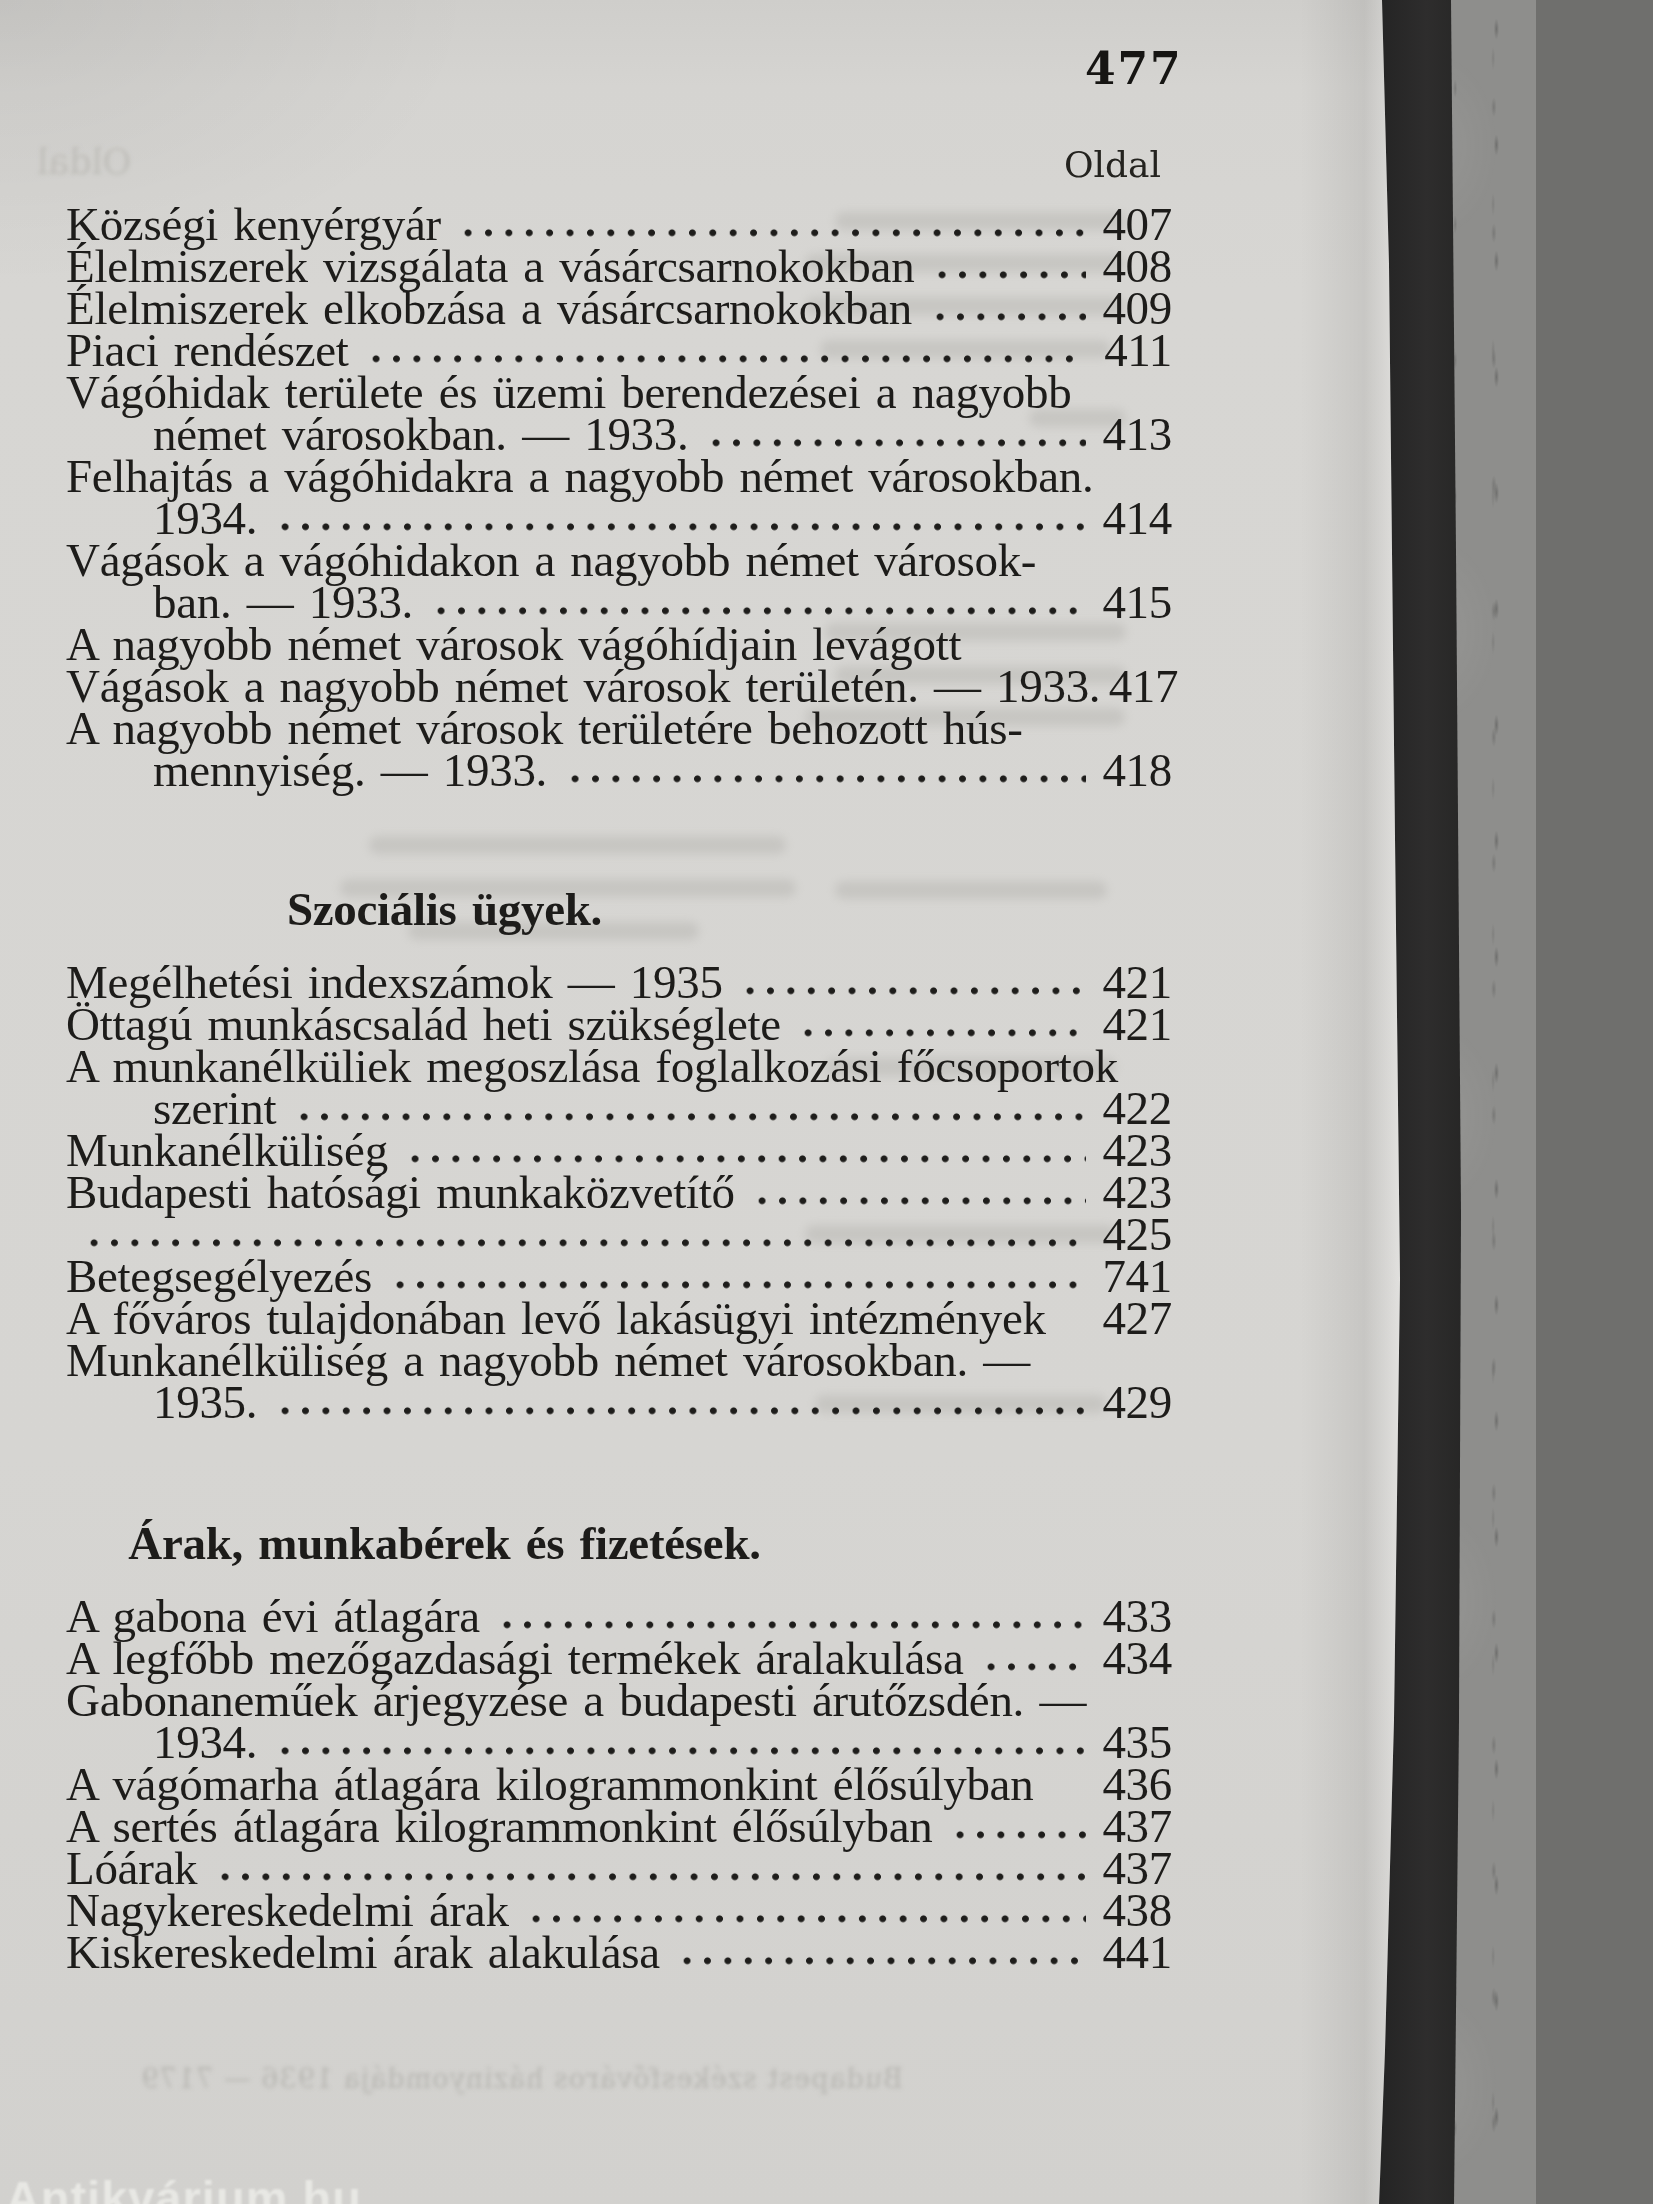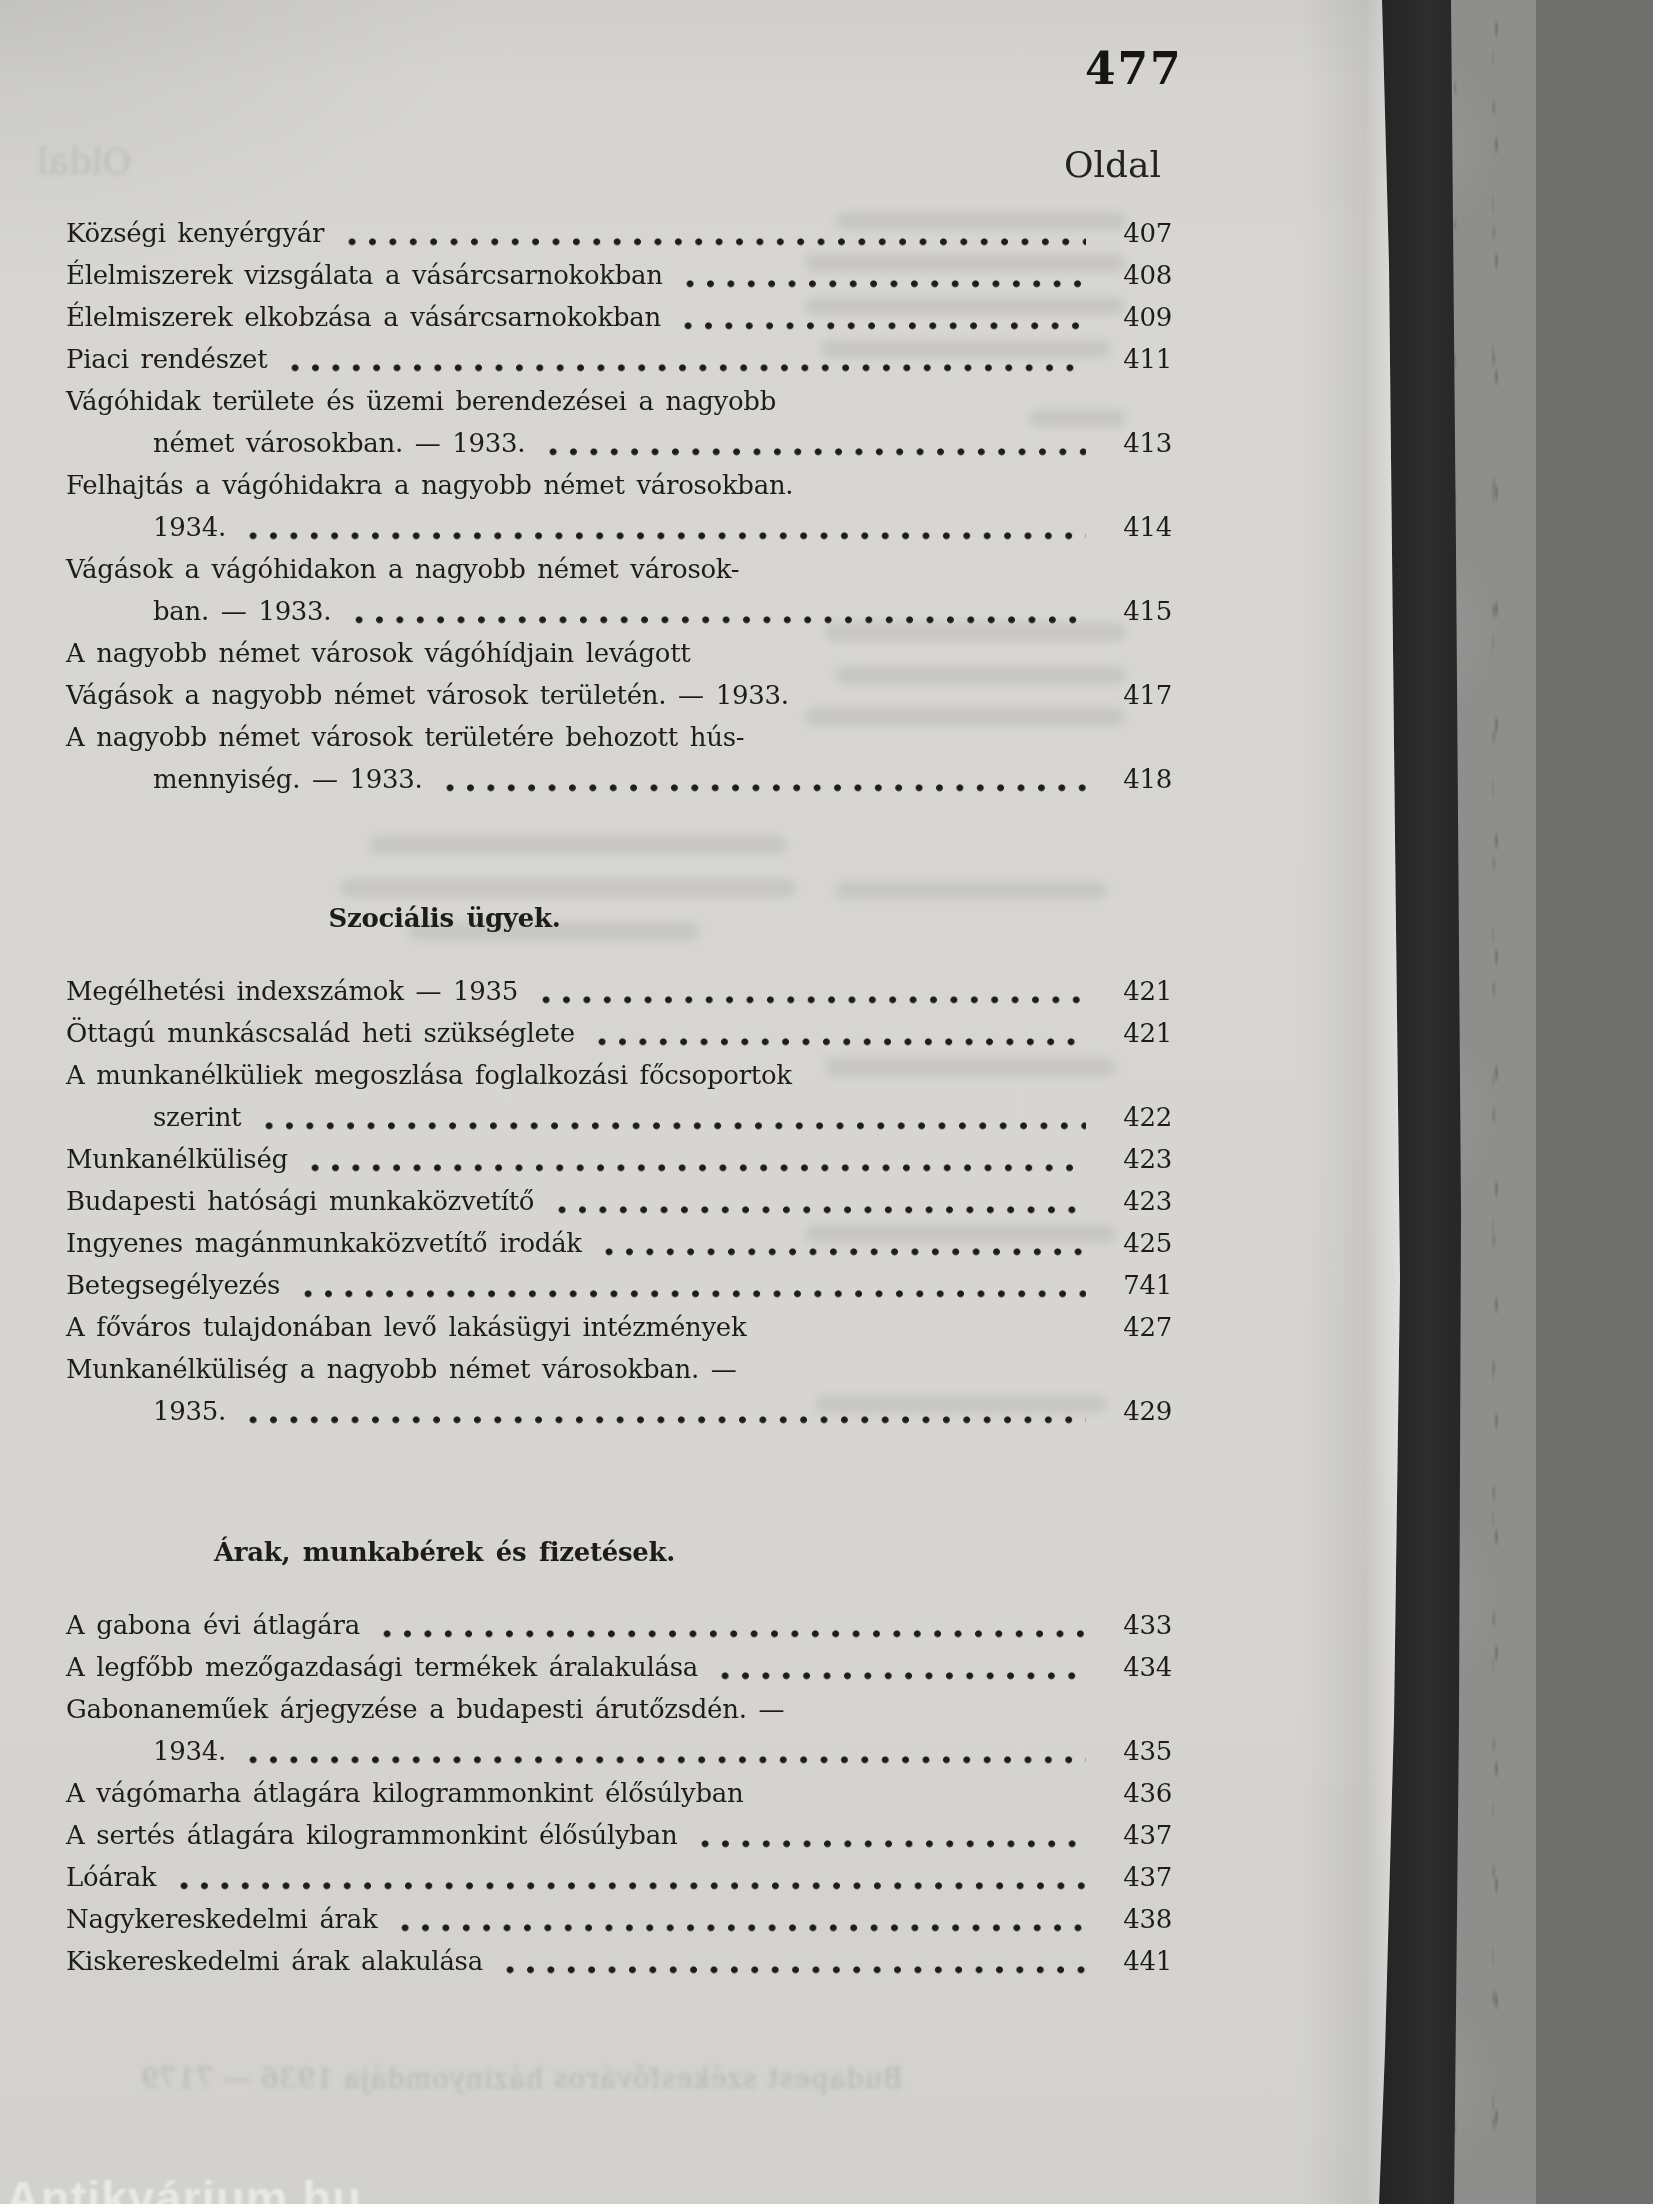--- a/index.html
+++ b/index.html
@@ -26,21 +26,21 @@
       radial-gradient(679px 408px at 0 0, rgba(0,0,0,.06), transparent 70%),
       linear-gradient(180deg,#cfcecb 0px,#d5d4d1 87px,#d7d6d3 291px,#d6d5d2 1456px,#d2d1ce 100%);
     clip-path:polygon(0 0,1382px 0,1389px 12%,1395px 38%,1400px 58%,1394px 78%,1385px 93%,1379px 100%,0 100%);
   }
   .paper::after{
     content:"";position:absolute;right:0;top:0;width:107px;height:100%;
     background:linear-gradient(90deg,transparent,rgba(0,0,0,.07) 60%,rgba(255,255,255,.28) 94%,rgba(0,0,0,.18));
   }
   .pgnum{position:absolute;top:43px;left:1085px;font-size:44px;font-weight:bold;color:#161513;letter-spacing:1.9px;}
   .oldal{position:absolute;top:144px;left:1064px;font-size:36px;color:#24231f;}
-  .toc{position:absolute;left:66px;top:212px;width:1106px;font-size:26px;line-height:42px;color:#1d1c1a;letter-spacing:-0.3px;word-spacing:3.9px;}
+  .toc{position:absolute;left:66px;top:203px;width:1106px;font-size:47px;line-height:42px;color:#1d1c1a;letter-spacing:-0.3px;word-spacing:3.9px;font-family:Liberation Serif, serif;}
   .row{display:flex;align-items:baseline;}
   .row.indent > .t{padding-left:87px;}
   .t{flex:0 1 auto;white-space:pre;}
   .spacer{flex:1 1 auto;min-width:0;}
   .leader{
     flex:1 1 auto;min-width:0;height:11.6px;align-self:flex-end;margin:0 7.8px 6.8px 15.5px;
     background-image:radial-gradient(circle,#1e1d1b 3px,rgba(0,0,0,0) 3.8px);
     background-size:20.4px 11.6px;background-repeat:repeat-x;background-position:1.9px 55%;
   }
   .pg{flex:0 0 auto;min-width:78px;text-align:right;}
@@ -180,21 +180,20 @@
             <span class="t">Munkanélküliség</span>
             <div class="leader"></div>
             <span class="pg">423</span>
           </div>
           <div class="row">
             <span class="t">Budapesti hatósági munkaközvetítő</span>
             <div class="leader"></div>
             <span class="pg">423</span>
           </div>
           <div class="row">
-            <span class="t">Ingyenes magánmunkaközvetítő irodák</span>
             <div class="leader"></div>
             <span class="pg">425</span>
           </div>
           <div class="row">
             <span class="t">Betegsegélyezés</span>
             <div class="leader"></div>
             <span class="pg">741</span>
           </div>
           <div class="row">
             <span class="t">A főváros tulajdonában levő lakásügyi intézmények</span>

